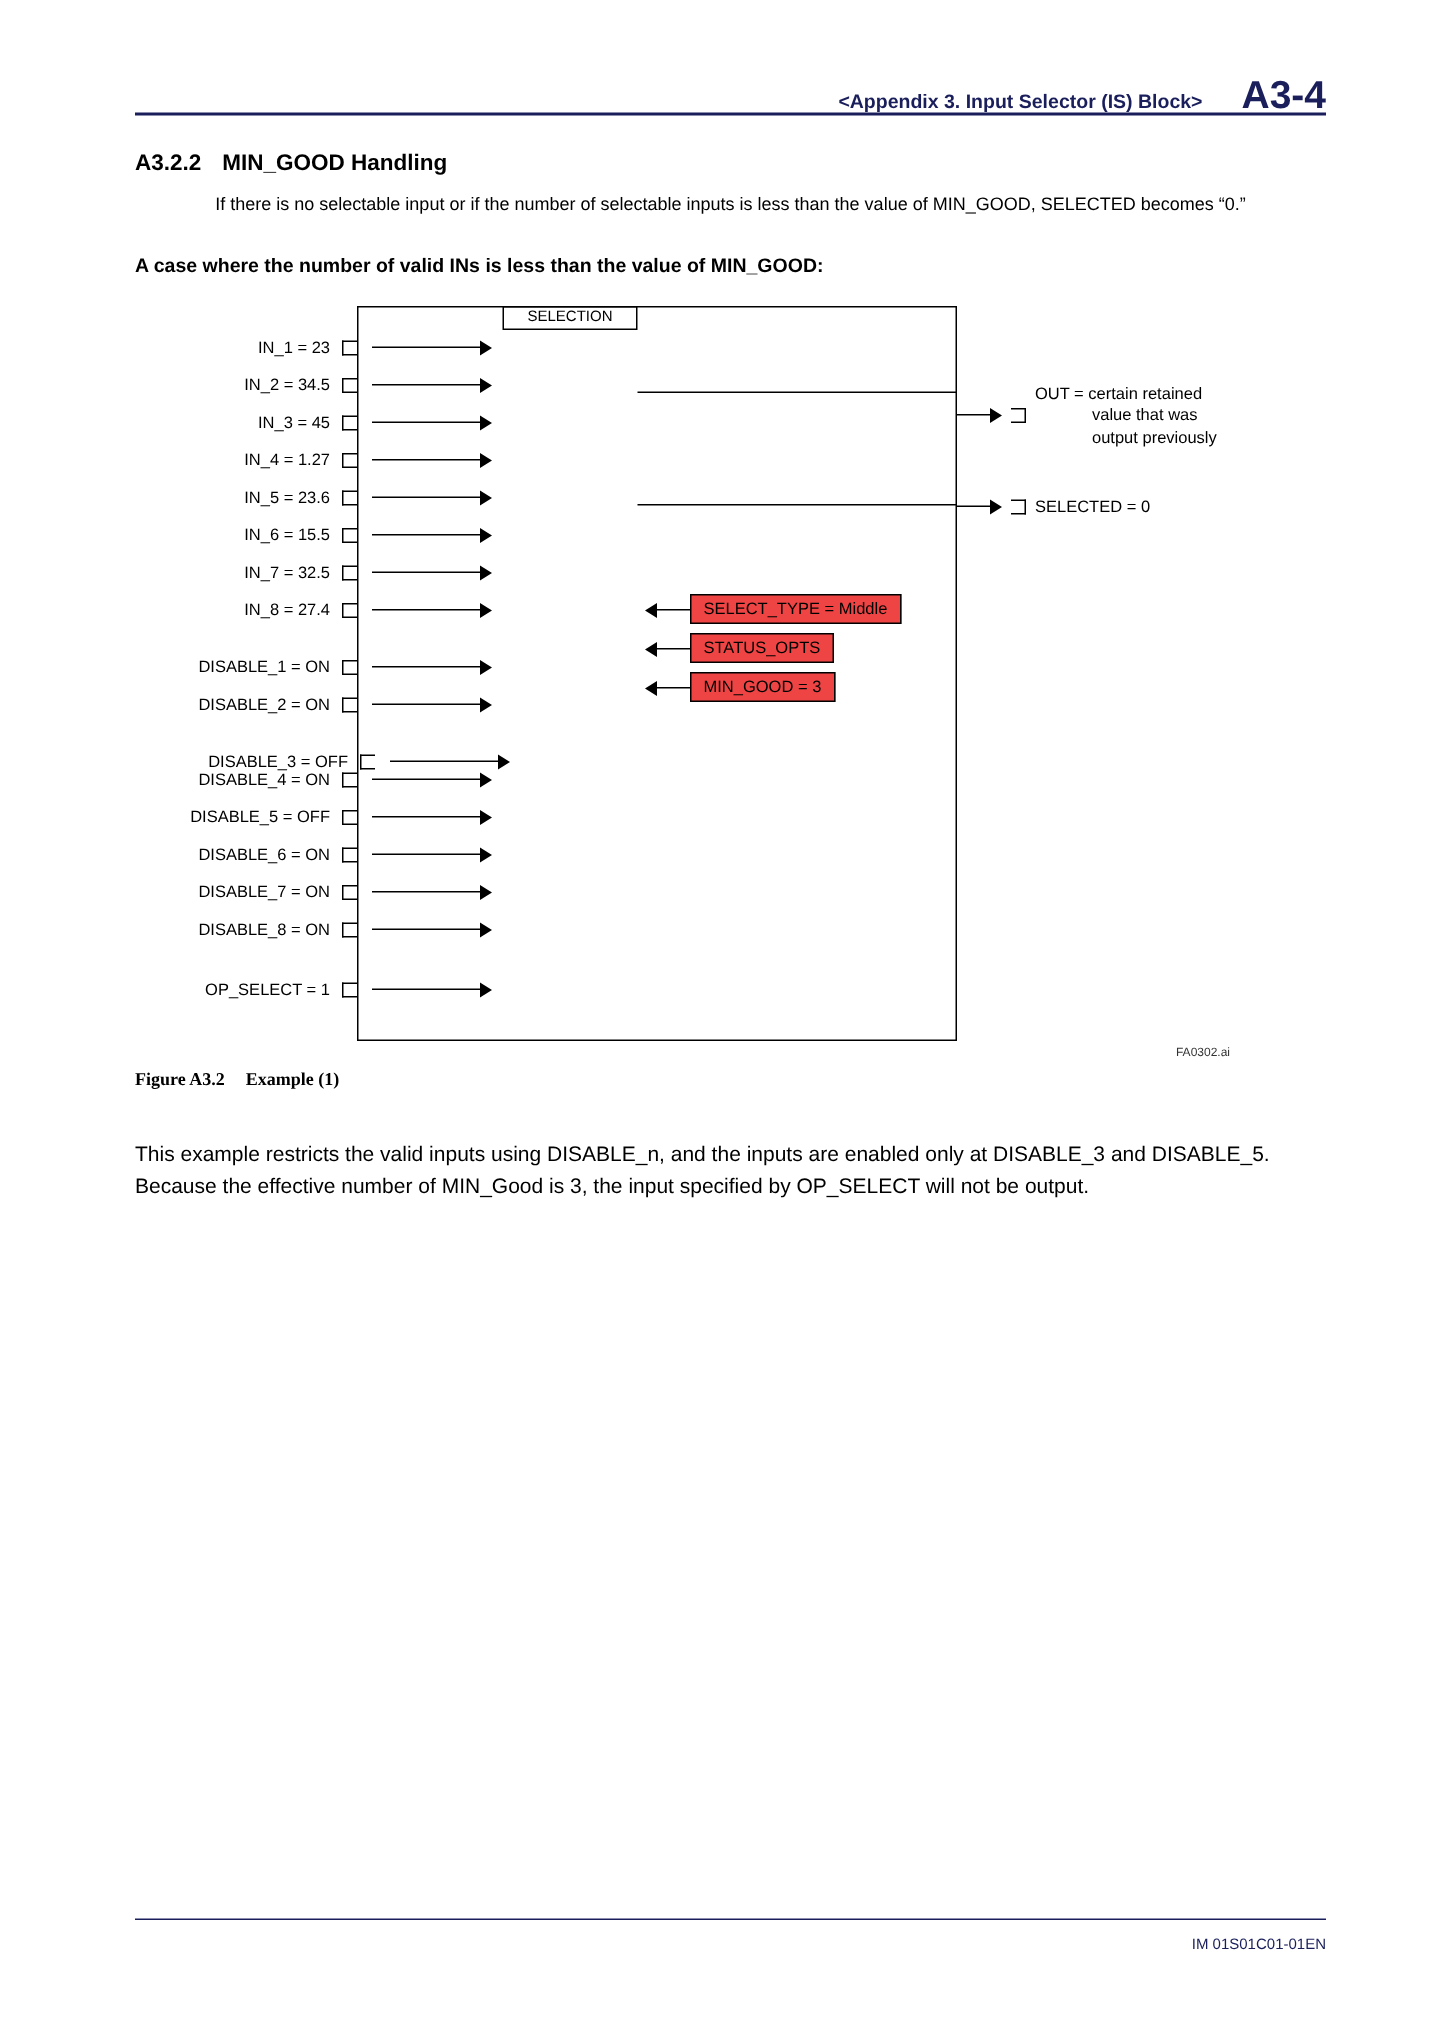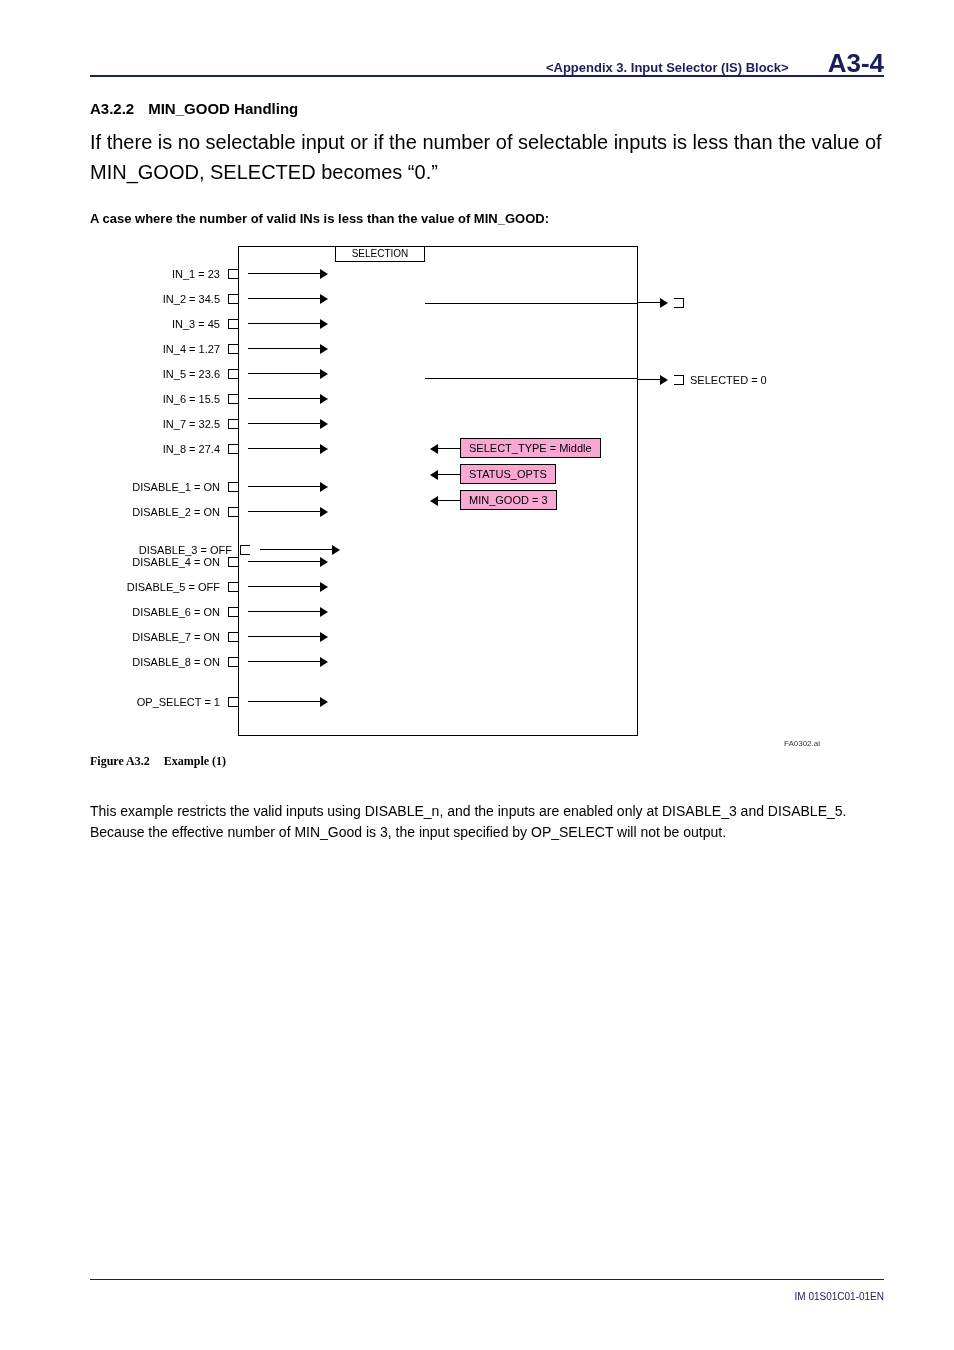--- a/index.html
+++ b/index.html
@@ -1,25 +1,25 @@
 <!DOCTYPE html>
 <html><head>
 <meta charset="utf-8">
 <style>
   * { box-sizing: border-box; margin: 0; padding: 0; }
   html, body { width: 954px; height: 1350px; background: #fff; font-family: Arial, Helvetica, sans-serif; color: #000; }
   .page { width: 954px; height: 1350px; position: relative; padding: 24px 70px 50px 90px; }
   .header-line { position: absolute; top: 75px; left: 90px; right: 70px; height: 2px; background: #1a1f5c; }
   .header { position: absolute; top: 48px; right: 70px; display: flex; align-items: baseline; gap: 26px; }
   .header-chapter { font-size: 13px; font-weight: bold; color: #1a1f5c; }
-  .header-page { font-size: 26px; font-weight: bold; color: #1a1f5c; margin-left: 13px; }
+  .header-page { font-size: 26px; font-weight: bold; color: #1a1f5c; }
   .content { position: absolute; top: 100px; left: 90px; right: 70px; }
   .sec-head { font-size: 15px; font-weight: bold; }
   .sec-num { display: inline-block; margin-right: 14px; }
-  .body-text { font-size: 20px; line-height: 1.5; margin-top: 10px; }
+  .body-text { font-size: 12px; line-height: 1.5; margin-top: 10px; text-align: center; }
   .case-head { font-size: 13px; font-weight: bold; margin-top: 24px; margin-bottom: 10px; }
   .diagram-wrap { position: relative; width: 720px; height: 510px; margin-left: 10px; }
   .fig-caption { font-size: 12px; font-weight: bold; margin-top: 8px; font-family: Liberation Serif, serif; }
   .fig-label { display: inline-block; margin-right: 14px; }
   .bottom-para { font-size: 14px; line-height: 1.5; margin-top: 32px; }
   .footer-line { position: absolute; bottom: 70px; left: 90px; right: 70px; height: 1px; background: #1a1f5c; }
   .footer-code { position: absolute; bottom: 48px; right: 70px; font-size: 10px; color: #1a1f5c; }
 
   
   .sel-box { position: absolute; border: 1px solid #000; }
@@ -27,21 +27,21 @@
   .in-row { position: absolute; display: flex; align-items: center; }
   .in-label { width: 120px; text-align: right; font-size: 11px; margin-right: 8px; white-space: nowrap; }
   .port { width: 10px; height: 10px; border: 1px solid #000; border-right: none; background: #fff; }
   .port-r { width: 10px; height: 10px; border: 1px solid #000; border-left: none; background: #fff; }
   .arrow-wrap { position: relative; width: 80px; height: 10px; margin-left: 10px; }
   .arrow-line { position: absolute; top: 4px; left: 0; right: 8px; height: 1px; background: #000; }
   .arrow-head-r { position: absolute; right: 0; top: 0; width: 0; height: 0; border-left: 8px solid #000; border-top: 5px solid transparent; border-bottom: 5px solid transparent; }
   .arrow-head-l { position: absolute; left: 0; top: 0; width: 0; height: 0; border-right: 8px solid #000; border-top: 5px solid transparent; border-bottom: 5px solid transparent; }
   .out-row { position: absolute; display: flex; align-items: center; }
   .out-arrow { position: relative; width: 30px; height: 10px; margin-right: 6px; }
-  .param-box { position: absolute; border: 1px solid #000; font-size: 11px; padding: 3px 8px; background: #f9a8d4; white-space: nowrap; }
+  .param-box { position: absolute; border: 1px solid #000; font-size: 11px; padding: 3px 8px; background: #ef4444; white-space: nowrap; }
   .param-arrow { position: absolute; width: 30px; height: 10px; }
   .out-text { font-size: 11px; margin-left: 6px; line-height: 1.3; }
   .src-id { position: absolute; font-size: 8px; color: #333; }
 </style>
 </head>
 <body>
 
 <div class="page">
 
   <div class="header">
@@ -208,20 +208,25 @@
 
       <div style="position:absolute; left:325px; top:67px; width:213px; height:1px; background:#000;"></div>
       <div style="position:absolute; left:325px; top:142px; width:213px; height:1px; background:#000;"></div>
 
       <div class="out-row" style="left:538px; top:62px;">
         <div class="out-arrow">
             <div class="arrow-line" style="left:0;right:8px;"></div>
             <div class="arrow-head-r"></div>
           </div>
         <div class="port-r"></div>
+        <div class="out-text">
+          <span>OUT = certain retained</span><br>
+          <span style="display:inline-block; padding-left:38px;">value that was</span><br>
+          <span style="display:inline-block; padding-left:38px;">output previously</span>
+        </div>
       </div>
 
       <div class="out-row" style="left:538px; top:137px;">
         <div class="out-arrow">
             <div class="arrow-line" style="left:0;right:8px;"></div>
             <div class="arrow-head-r"></div>
           </div>
         <div class="port-r"></div>
         <div class="out-text">SELECTED = 0</div>
       </div>

